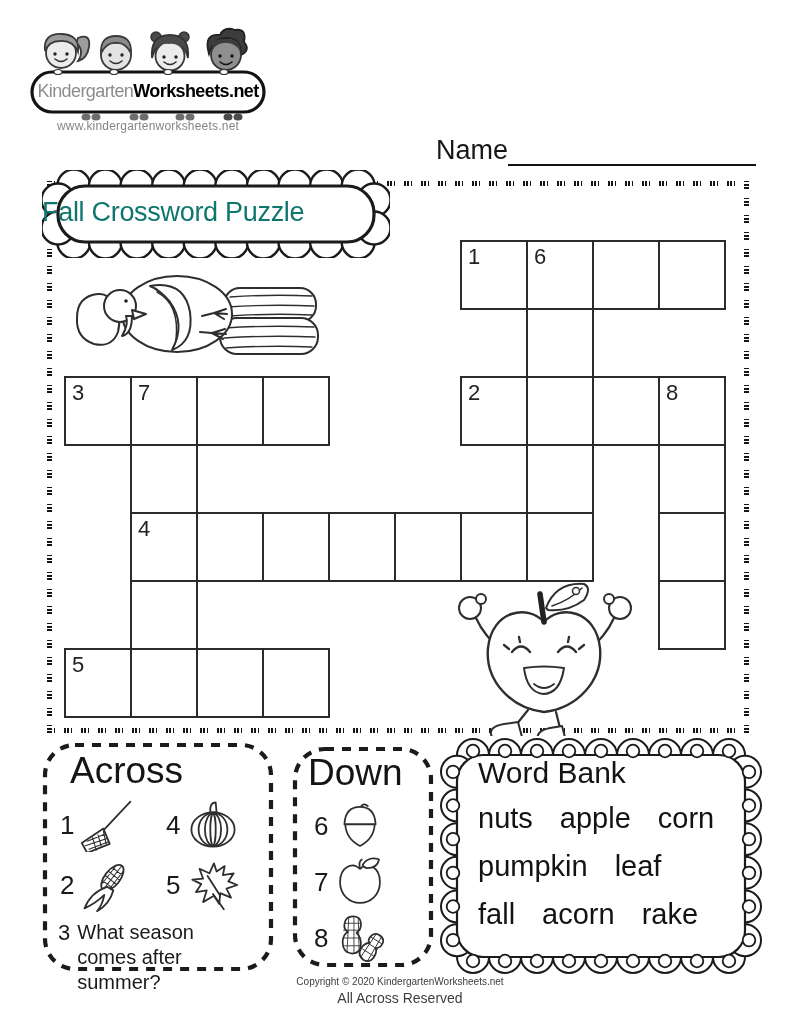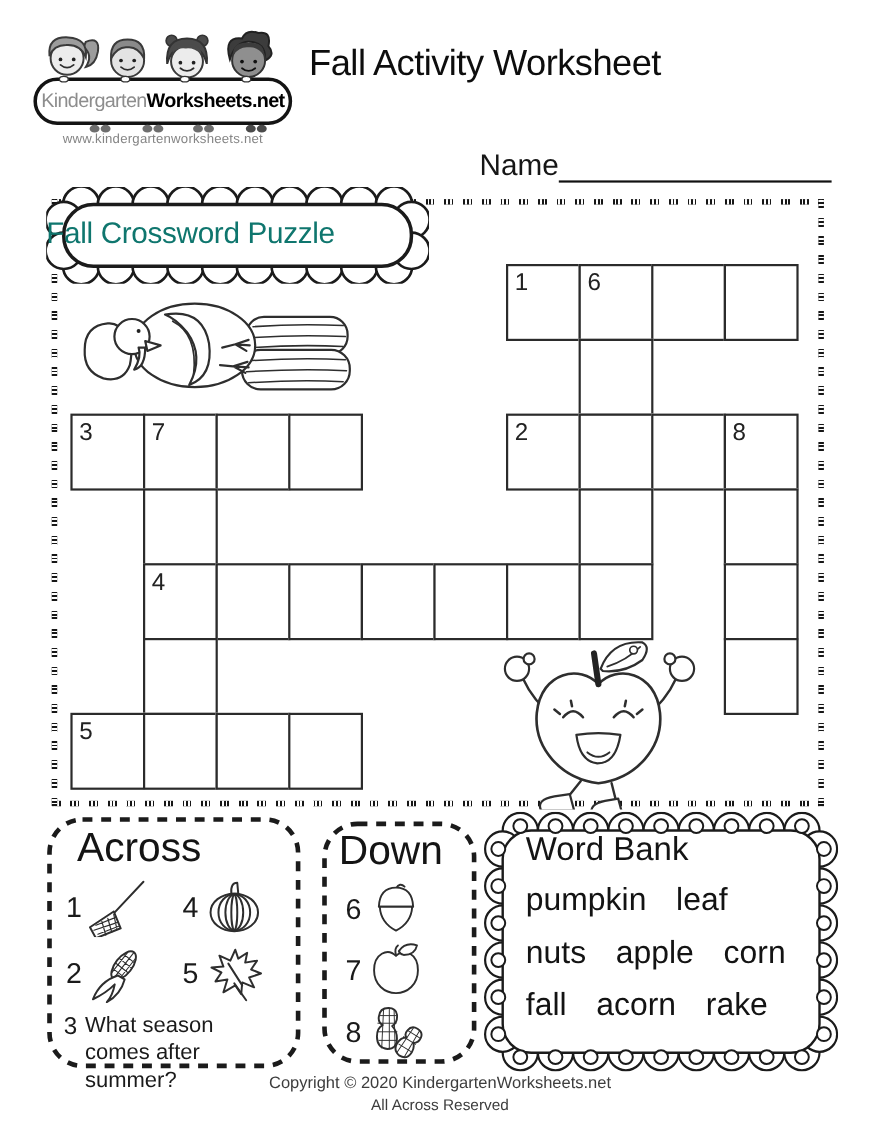--- a/index.html
+++ b/index.html
@@ -58,21 +58,21 @@
             font-size:20px;line-height:25px;color:#1a1a1a;}
   .textclue .tnum{font-size:22px;}
   
   .wordbank{position:absolute;left:440px;top:738px;width:322px;height:236px;}
   .wordbank svg{position:absolute;left:0;top:0;}
   .wb-content{position:absolute;left:38px;top:18px;width:250px;}
   .wb-title{margin:0 0 12px 0;font-size:30px;font-weight:400;color:#141414;}
   .wbrow{display:flex;gap:27px;margin-bottom:15px;font-size:29px;color:#131313;}
   
   .footer{position:absolute;left:0;top:976px;width:800px;text-align:center;color:#3d3d3d;}
-  .f1{font-size:15px;}
+  .f1{font-size:10px;}
   .f2{font-size:14px;margin-top:3px;}
   .line{stroke:#2e2e2e;stroke-width:2;fill:none;stroke-linecap:round;stroke-linejoin:round;}
   .fillw{fill:#fff;}
 </style>
 </head>
 <body>
 
 <svg width="0" height="0" style="position:absolute" aria-hidden="true">
   <defs>
     <symbol id="sym-rake-icon" viewBox="0 0 60 60">
@@ -164,21 +164,20 @@
     <ellipse cx="106" cy="93" rx="4.5" ry="3.5" fill="#6e6e6e"></ellipse>
       <ellipse cx="116" cy="93" rx="4.5" ry="3.5" fill="#6e6e6e"></ellipse>
     <ellipse cx="152" cy="93" rx="4.5" ry="3.5" fill="#6e6e6e"></ellipse>
       <ellipse cx="162" cy="93" rx="4.5" ry="3.5" fill="#6e6e6e"></ellipse>
     <ellipse cx="200" cy="93" rx="4.5" ry="3.5" fill="#4a4a4a"></ellipse>
       <ellipse cx="210" cy="93" rx="4.5" ry="3.5" fill="#4a4a4a"></ellipse>
   </svg>
   <div class="brand"><span class="b1">Kindergarten</span><span class="b2">Worksheets.net</span></div>
   <div class="site-url">www.kindergartenworksheets.net</div>
 
-  <h1 class="page-title">Fall Activity Worksheet</h1>
   <div class="nameline">
     <span class="nlabel">Name</span>
     <span class="nline"></span>
   </div>
 
   <div class="mainbox">
     <div class="dash-h" style="top:0"></div>
     <div class="dash-h" style="bottom:0"></div>
     <div class="dash-v" style="left:0"></div>
     <div class="dash-v" style="right:0"></div>
@@ -424,27 +423,27 @@
         <circle cx="309" cy="134.83333333333331" r="6.3" fill="#fff" stroke="#1b1b1b" stroke-width="1.8"></circle>
         <circle cx="13" cy="168.5" r="6.3" fill="#fff" stroke="#1b1b1b" stroke-width="1.8"></circle>
         <circle cx="309" cy="168.5" r="6.3" fill="#fff" stroke="#1b1b1b" stroke-width="1.8"></circle>
         <circle cx="13" cy="202.16666666666666" r="6.3" fill="#fff" stroke="#1b1b1b" stroke-width="1.8"></circle>
         <circle cx="309" cy="202.16666666666666" r="6.3" fill="#fff" stroke="#1b1b1b" stroke-width="1.8"></circle>
       </svg>
     <div class="wb-content">
       <h2 class="wb-title">Word Bank</h2>
       <div id="wb-rows">
           <div class="wbrow">
-            <span>pumpkin</span>
-            <span>leaf</span>
-          </div>
-          <div class="wbrow">
             <span>nuts</span>
             <span>apple</span>
             <span>corn</span>
+          </div>
+          <div class="wbrow">
+            <span>pumpkin</span>
+            <span>leaf</span>
           </div>
           <div class="wbrow">
             <span>fall</span>
             <span>acorn</span>
             <span>rake</span>
           </div>
         </div>
     </div>
   </div>
 

